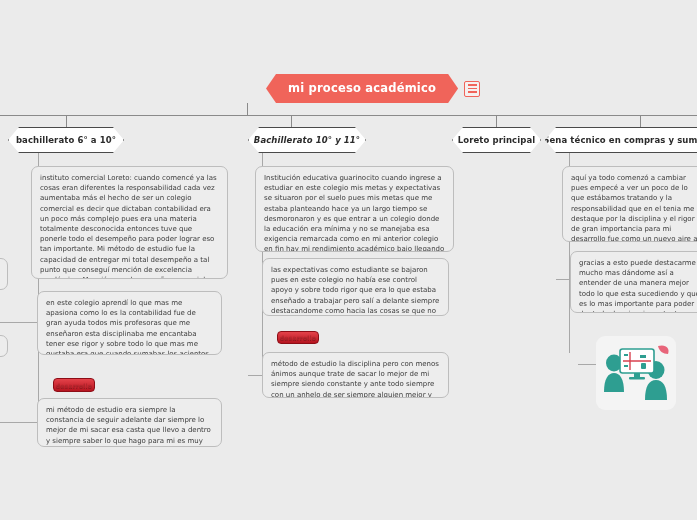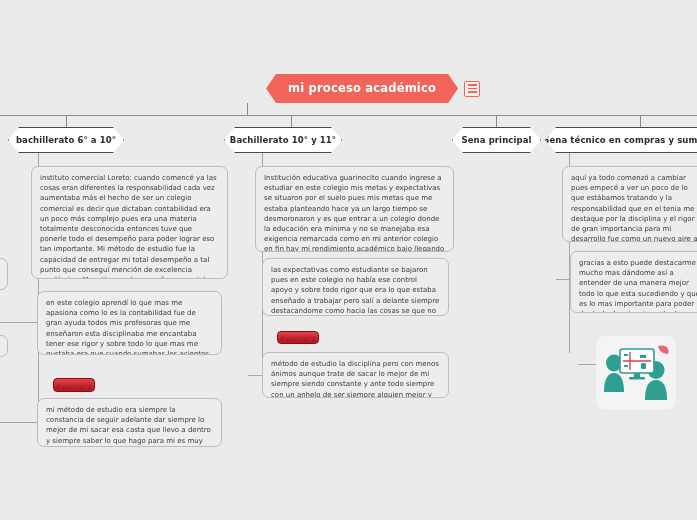--- a/index.html
+++ b/index.html
@@ -159,23 +159,23 @@
   <div class="line-v" style="left:247px; top:103px; height:12px;"></div>
   <div class="line-h" style="left:0px; top:115px; width:697px;"></div>
 
   <div class="line-v" style="left:66px;  top:115px; height:25px;"></div>
   <div class="line-v" style="left:291px; top:115px; height:25px;"></div>
   <div class="line-v" style="left:496px; top:115px; height:25px;"></div>
   <div class="line-v" style="left:640px; top:115px; height:25px;"></div>
 
   <div class="branch" style="left:8px; top:127px; width:116px;text-align:right;">bachillerato 6° a 10°</div>
 
-  <div class="branch" style="left:224px; top:127px; width:118px;">Bachillerato 10° y 11°</div>
-
-  <div class="branch" style="left:452px; top:127px; width:89px;">Sena principal</div>
+  <div class="branch" style="left:248px; top:127px; width:118px;font-style:italic;">Bachillerato 10° y 11°</div>
+
+  <div class="branch" style="left:452px; top:127px; width:89px;">Loreto principal</div>
 
   <div class="branch" style="left:545px; top:127px; width:168px;">Sena técnico en compras y suminis</div>
 
   <div class="line-v pale" style="left:38px; top:153px; height:288px;"></div>
 
   <div class="card" style="left:31px; top:166px; width:197px; height:113px;">instituto comercial Loreto: cuando comencé  ya las cosas eran diferentes la responsabilidad cada vez aumentaba más el hecho de ser un colegio comercial es decir que dictaban contabilidad era un poco más complejo pues era una materia totalmente desconocida entonces tuve que ponerle todo el desempeño para poder lograr eso tan importante. Mi método de estudio fue la capacidad de entregar  mi total desempeño a tal punto que conseguí mención de excelencia académica. Mención por desempeño comercial y así fue de gran satisfacción para mi poder desempeñarme y poder haber dado lo mejor de mí  y que con empeño y disciplina se puede todo</div>
 
   <div class="line-h" style="left:0px; top:322px; width:44px; background:#a8a8a8;"></div>
   <div class="card" style="left:37px; top:291px; width:185px; height:64px;">en este colegio aprendí lo que mas me apasiona como lo es la contabilidad fue de gran ayuda todos mis profesoras que me enseñaron esta disciplinaba me encantaba tener ese rigor y sobre todo lo que mas me gustaba era que cuando sumabas los acientos contables la satisfacción de  que estas haciendo las cosas bien y sacarte una de las mejores notas eso si es satisfacción pura</div>
 

